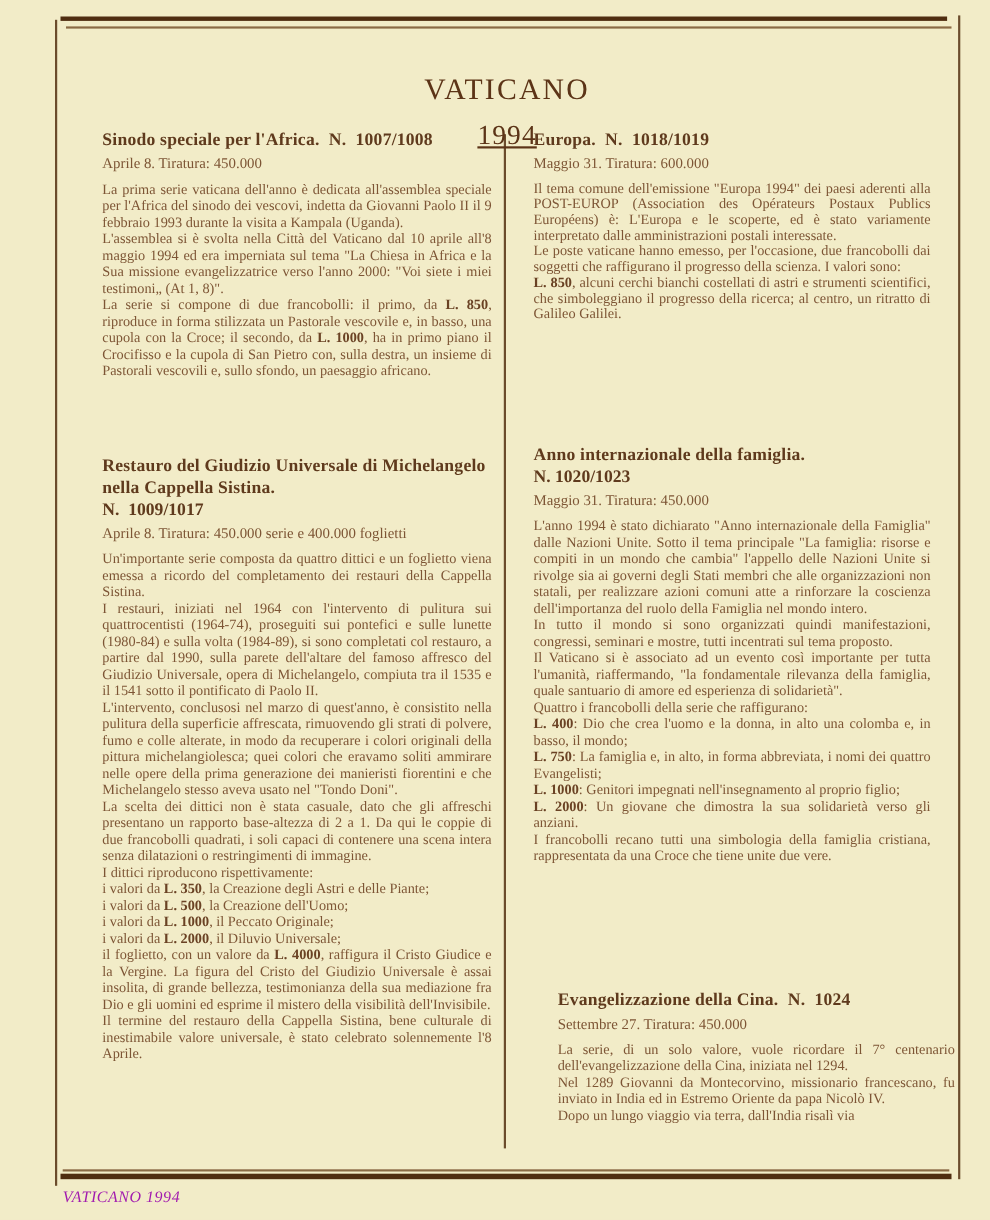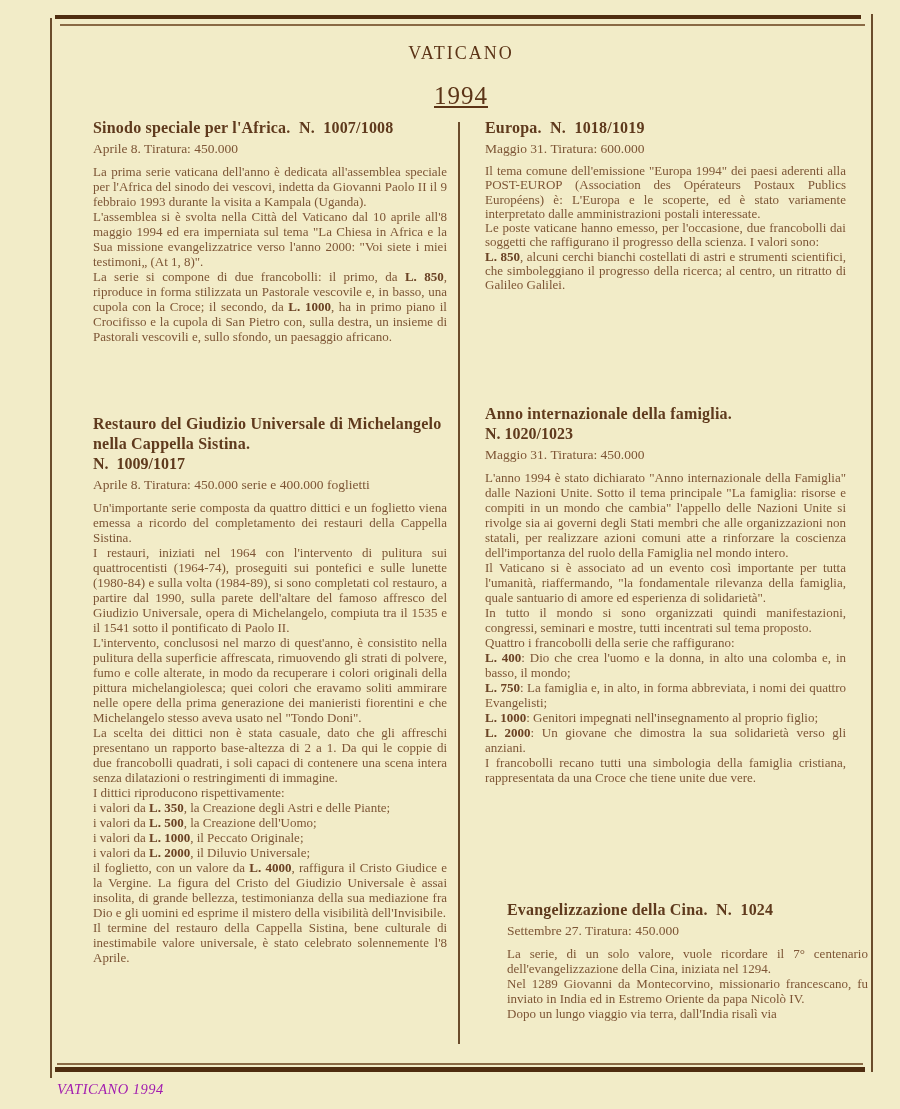--- a/index.html
+++ b/index.html
@@ -13,21 +13,21 @@
   .rule { position: absolute; }
   .top-thick   { left: 55px;  top: 15px;   width: 806px; height: 4px; background: #4f2d10; }
   .top-thin    { left: 60px;  top: 24px;   width: 805px; height: 2px; background: #8a6a45; }
   .left-rule   { left: 50px;  top: 18px;   width: 2px;   height: 1060px; background: #6b4c2c; }
   .right-rule  { left: 871px; top: 14px;   width: 2px;   height: 1058px; background: #6b4c2c; }
   .bottom-thin { left: 57px;  top: 1063px; width: 806px; height: 2px; background: #8a6a45; }
   .bottom-thick{ left: 55px;  top: 1067px; width: 810px; height: 5px; background: #4f2d10; }
   .col-divider { left: 458px; top: 122px;  width: 2px;   height: 922px; background: #6b4c2c; }
 
   .page-header { position: absolute; top: 38px; left: 50px; width: 822px; text-align: center; color: #5c3417; }
-  .title { font-size: 18px; letter-spacing: 2px; line-height: 30px; }
+  .title { font-size: 27px; letter-spacing: 2px; line-height: 30px; margin-top: 28px; }
   .year  { font-size: 25px; letter-spacing: 1px; line-height: 27px; margin-top: 14px; text-decoration: underline; }
 
   .sec { position: absolute; }
   .sec-l1 { top: 118px; left: 93px;  width: 354px; }
   .sec-l2 { top: 414px; left: 93px;  width: 354px; }
   .sec-r1 { top: 118px; left: 485px; width: 361px; }
   .sec-r2 { top: 404px; left: 485px; width: 361px; }
   .sec-r3 { top: 900px; left: 507px; width: 361px; }
 
   h3 { margin: 0; font-size: 16px; line-height: 20px; font-weight: 700;
@@ -88,22 +88,22 @@
   <p class="p">Il tema comune dell'emissione "Europa 1994" dei paesi aderenti alla POST-EUROP (Association des Opérateurs Postaux Publics Européens) è: L'Europa e le scoperte, ed è stato variamente interpretato dalle amministrazioni postali interessate.</p>
   <p class="p">Le poste vaticane hanno emesso, per l'occasione, due francobolli dai soggetti che raffigurano il progresso della scienza. I valori sono:</p>
   <p class="p"><span class="b">L. 850</span><span>, alcuni cerchi bianchi costellati di astri e strumenti scientifici, che simboleggiano il progresso della ricerca; al centro, un ritratto di Galileo Galilei.</span></p>
 </section>
 
 <section class="sec sec-r2">
   <h3>Anno internazionale della famiglia.</h3>
   <div class="hn">N. 1020/1023</div>
   <div class="sub">Maggio 31. Tiratura: 450.000</div>
   <p class="p">L'anno 1994 è stato dichiarato "Anno internazionale della Famiglia" dalle Nazioni Unite. Sotto il tema principale "La famiglia: risorse e compiti in un mondo che cambia" l'appello delle Nazioni Unite si rivolge sia ai governi degli Stati membri che alle organizzazioni non statali, per realizzare azioni comuni atte a rinforzare la coscienza dell'importanza del ruolo della Famiglia nel mondo intero.</p>
+  <p class="p">In tutto il mondo si sono organizzati quindi manifestazioni, congressi, seminari e mostre, tutti incentrati sul tema proposto.</p>
   <p class="p">Il Vaticano si è associato ad un evento così importante per tutta l'umanità, riaffermando, "la fondamentale rilevanza della famiglia, quale santuario di amore ed esperienza di solidarietà".</p>
-  <p class="p">In tutto il mondo si sono organizzati quindi manifestazioni, congressi, seminari e mostre, tutti incentrati sul tema proposto.</p>
   <p class="p">Quattro i francobolli della serie che raffigurano:</p>
   <p class="p"><span class="b">L. 400</span><span>: Dio che crea l'uomo e la donna, in alto una colomba e, in basso, il mondo;</span></p>
   <p class="p"><span class="b">L. 750</span><span>: La famiglia e, in alto, in forma abbreviata, i nomi dei quattro Evangelisti;</span></p>
   <p class="p"><span class="b">L. 1000</span><span>: Genitori impegnati nell'insegnamento al proprio figlio;</span></p>
   <p class="p"><span class="b">L. 2000</span><span>: Un giovane che dimostra la sua solidarietà verso gli anziani.</span></p>
   <p class="p">I francobolli recano tutti una simbologia della famiglia cristiana, rappresentata da una Croce che tiene unite due vere.</p>
 </section>
 
 <section class="sec sec-r3">
   <h3>Evangelizzazione della Cina.  N.  1024</h3>

